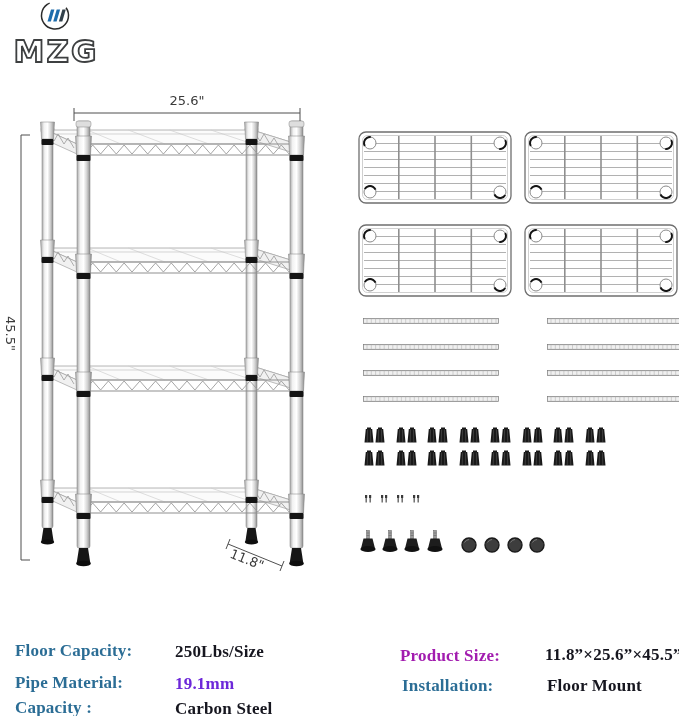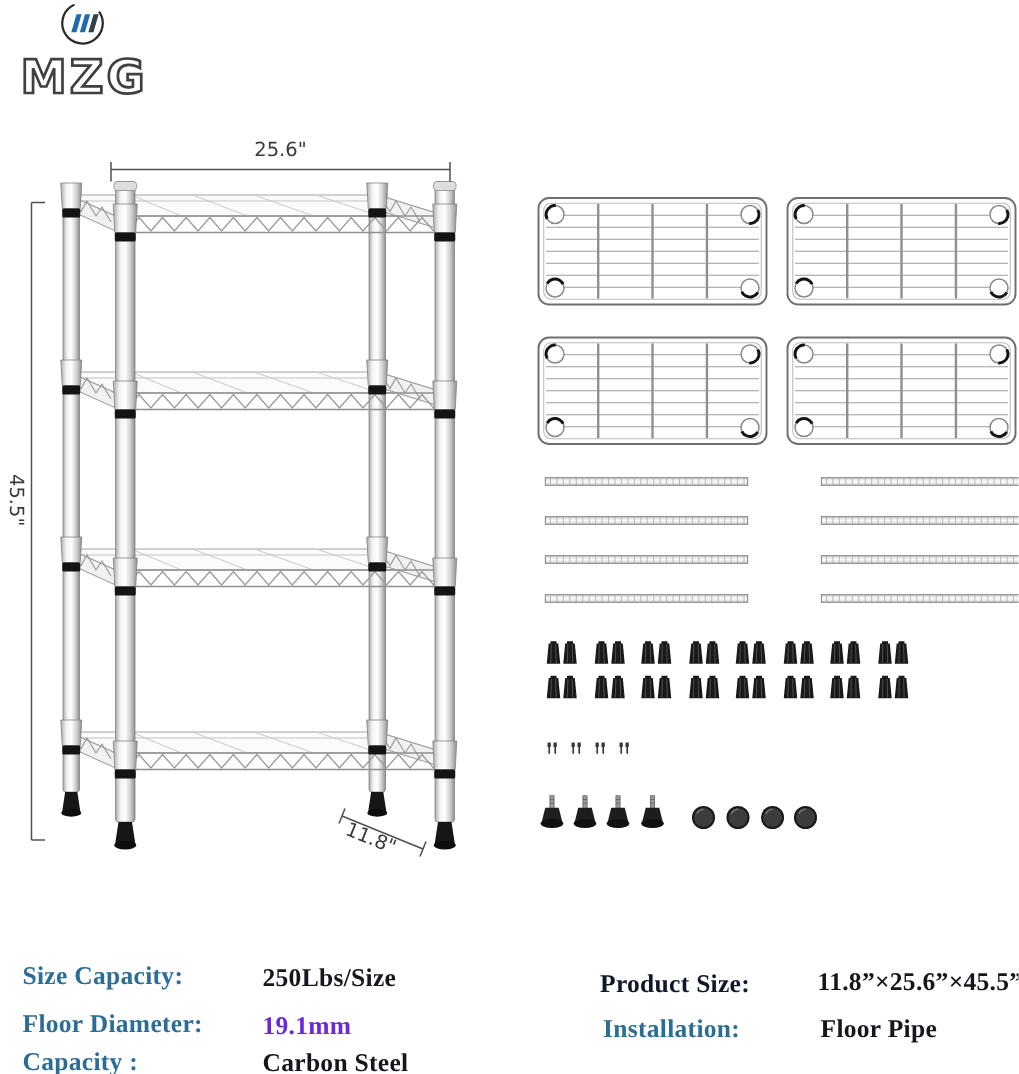--- a/index.html
+++ b/index.html
@@ -867,45 +867,45 @@
     </div>
     <div class="part" style="left: 189px; top: 419px;">
       <svg width="16" height="16" viewBox="0 0 16 16">
         <circle cx="8" cy="8" r="7" fill="#3d3d3d" stroke="#1a1a1a" stroke-width="1.4"></circle>
         <path d="M3.5,5.5 A5.5,5.5 0 0 1 8,2.5" stroke="#787878" stroke-width="1" fill="none"></path>
       </svg>
     </div>
   </div>
 
 <div class="spec-row" style="left:15px;top:641px;">
-  <span class="spec-label" style="color: rgb(43, 109, 149);">Size Capacity:</span>
+  <span class="spec-label" style="color: rgb(43, 109, 149);">Floor Capacity:</span>
 </div>
 <div class="spec-row" style="left:175px;top:642px;">
   <span class="spec-value" style="color: rgb(22, 22, 31);">250Lbs/Size</span>
 </div>
 
 <div class="spec-row" style="left:15px;top:673px;">
-  <span class="spec-label" style="color: rgb(43, 109, 149);">Floor Diameter:</span>
+  <span class="spec-label" style="color: rgb(43, 109, 149);">Pipe Material:</span>
 </div>
 <div class="spec-row" style="left:175px;top:674px;">
   <span class="spec-value" style="color: #6d28d9;">19.1mm</span>
 </div>
 
 <div class="spec-row" style="left:15px;top:698px;">
   <span class="spec-label" style="color: rgb(43, 109, 149);">Capacity :</span>
 </div>
 <div class="spec-row" style="left:175px;top:699px;">
   <span class="spec-value" style="color: rgb(22, 22, 31);">Carbon Steel</span>
 </div>
 
 <div class="spec-row" style="left:400px;top:646px;">
-  <span class="spec-label" style="color: #0f172a;">Product Size:</span>
+  <span class="spec-label" style="color: #a21caf;">Product Size:</span>
 </div>
 <div class="spec-row" style="left:545px;top:645px;">
   <span class="spec-value" style="color: rgb(22, 22, 31);">11.8”×25.6”×45.5”</span>
 </div>
 
 <div class="spec-row" style="left:402px;top:676px;">
   <span class="spec-label" style="color: rgb(43, 109, 149);">Installation:</span>
 </div>
 <div class="spec-row" style="left:547px;top:676px;">
-  <span class="spec-value" style="color: rgb(22, 22, 31);">Floor Pipe</span>
+  <span class="spec-value" style="color: rgb(22, 22, 31);">Floor Mount</span>
 </div>
 
 </body></html>

